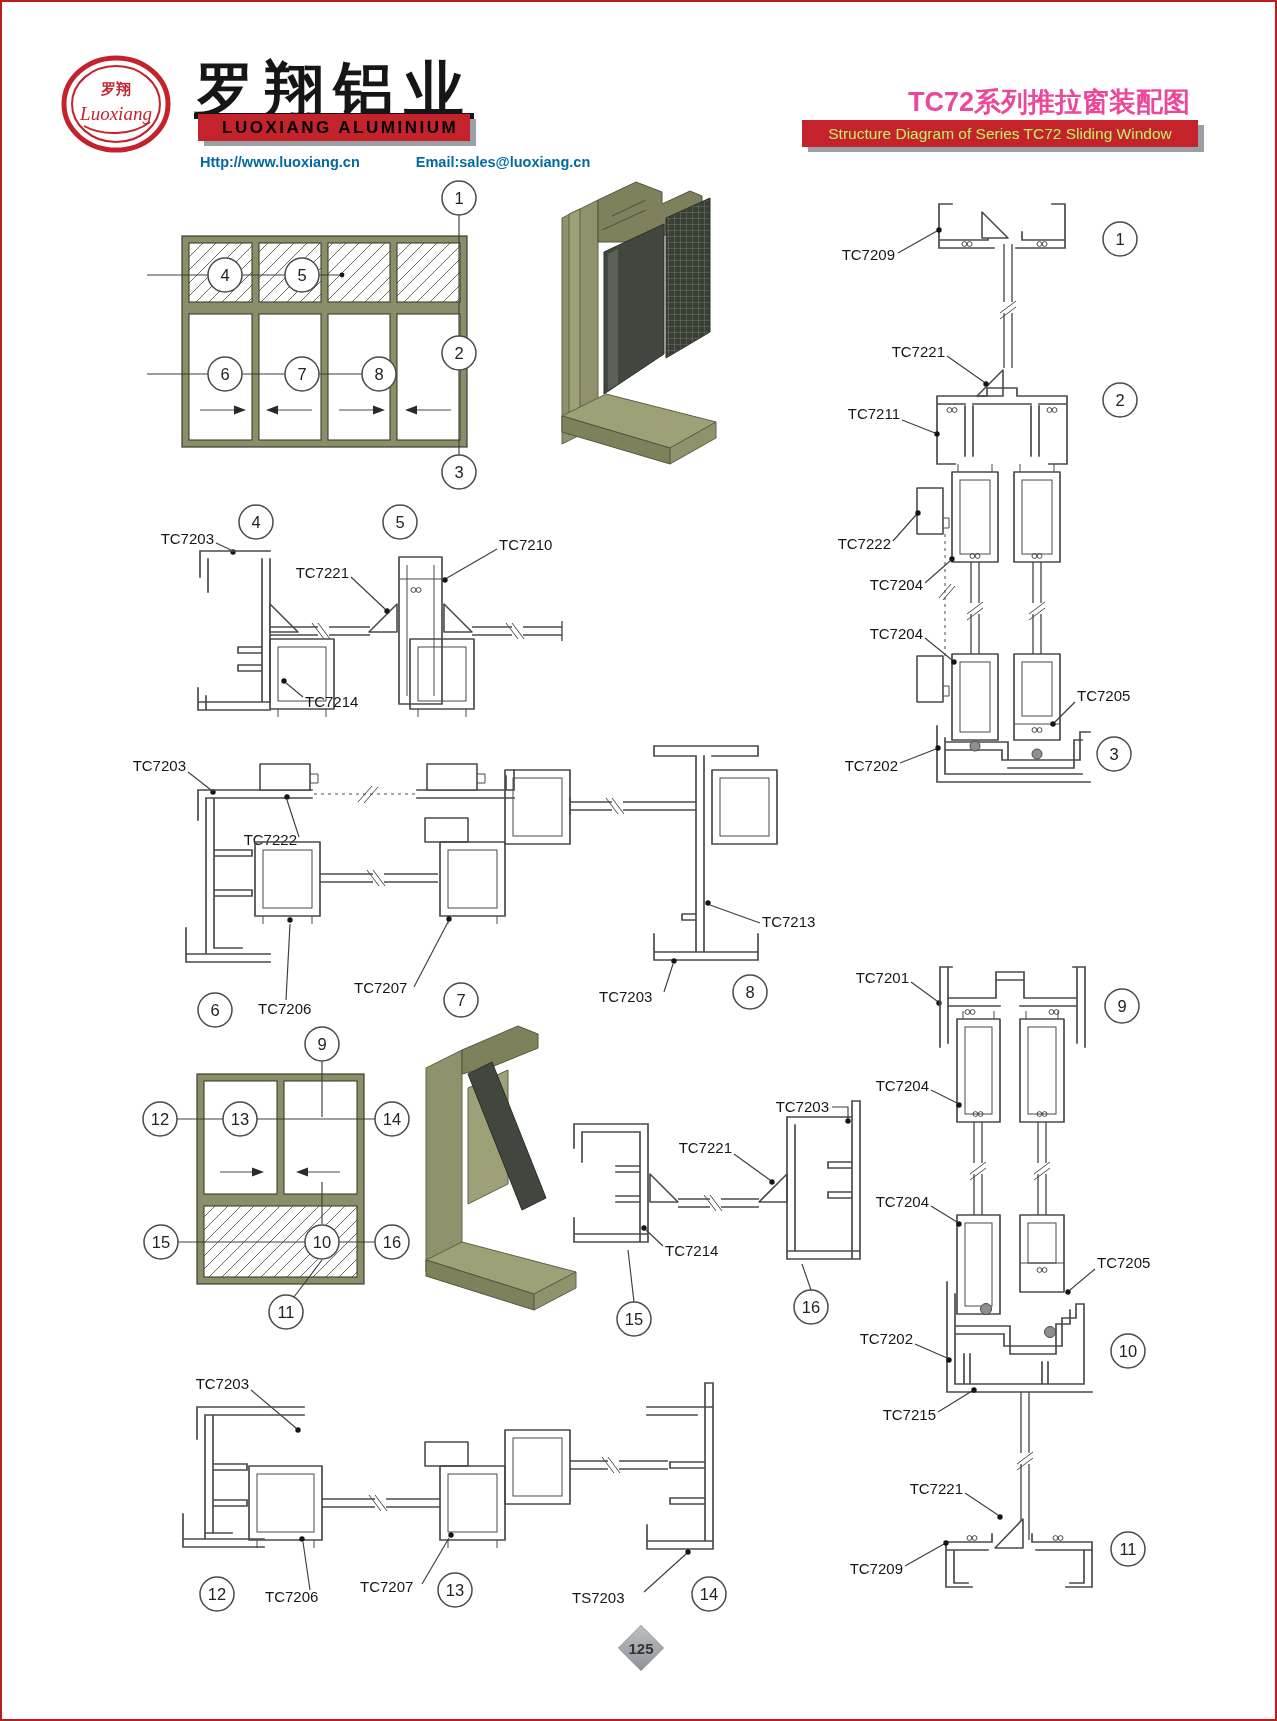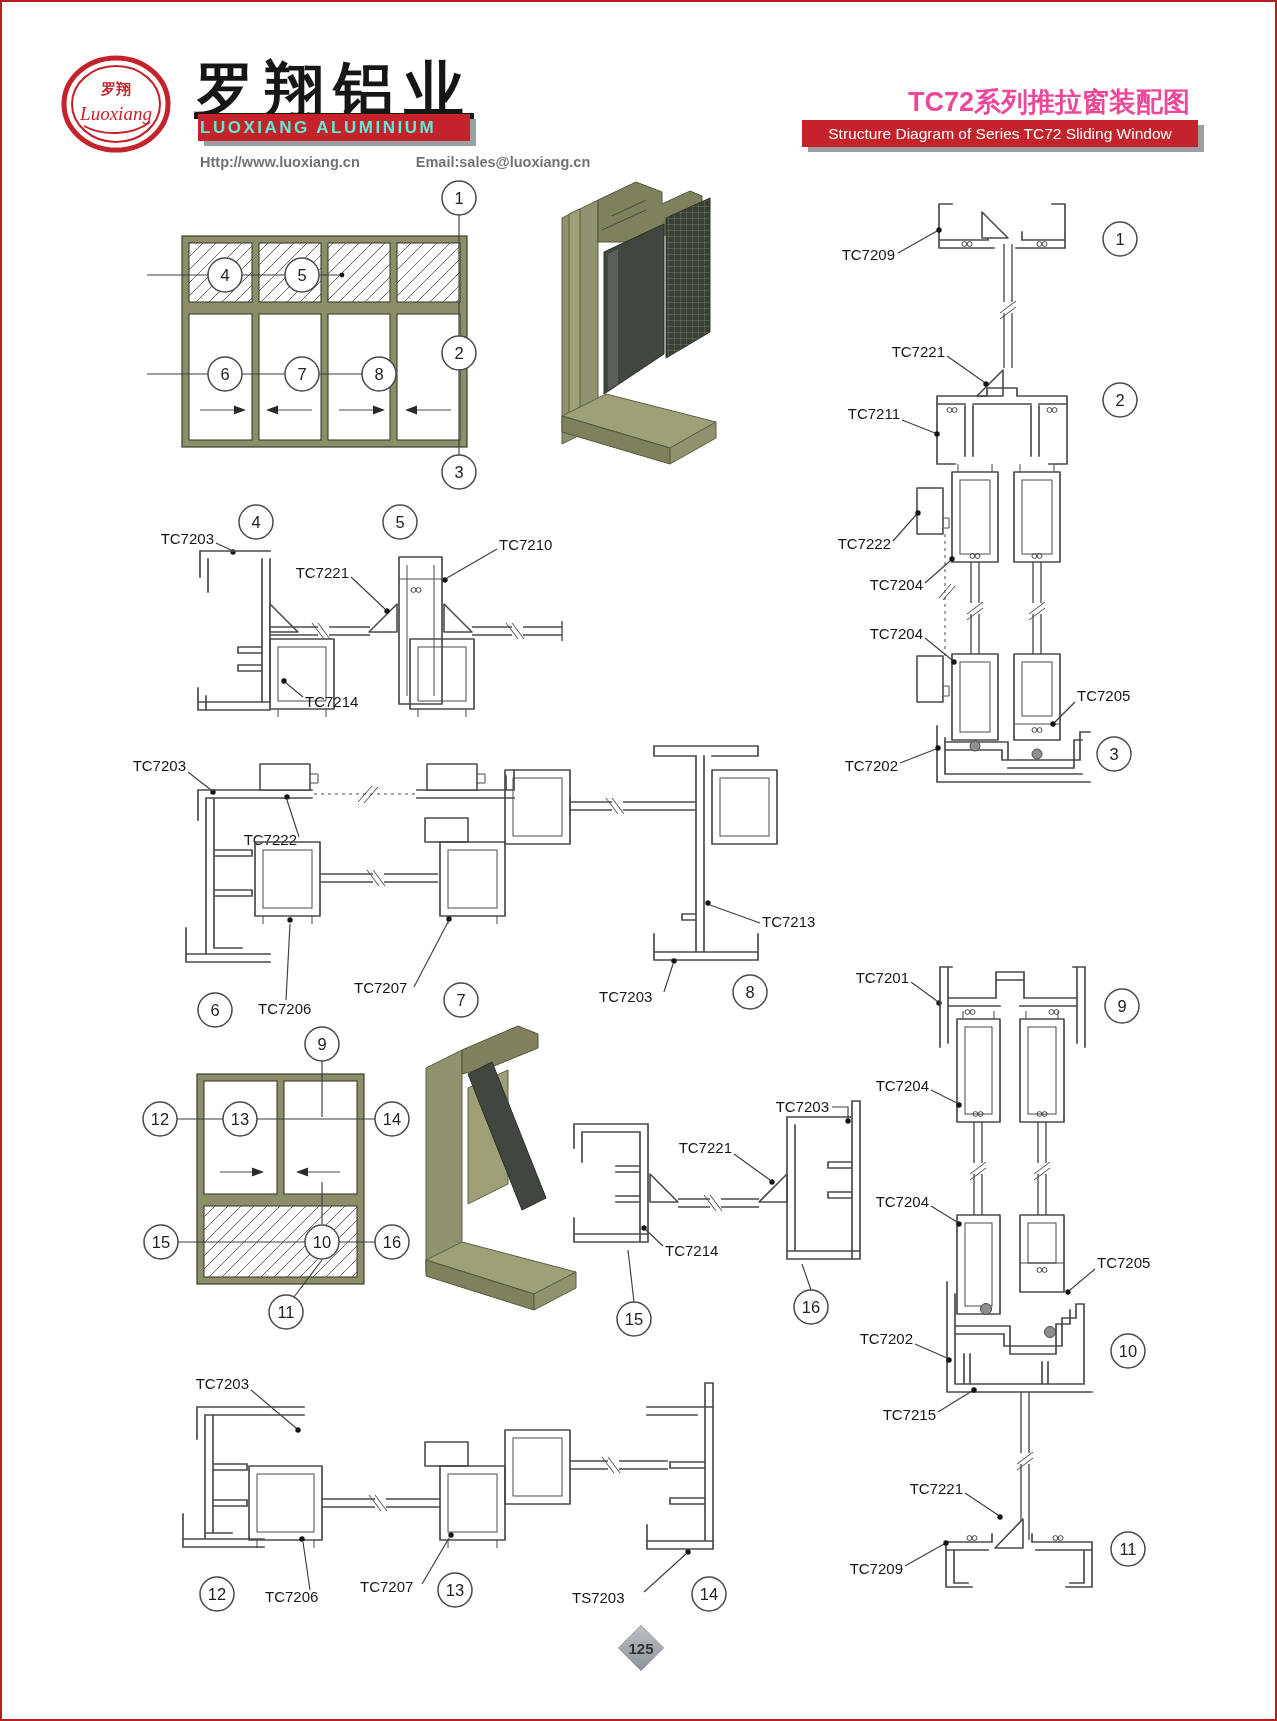--- a/index.html
+++ b/index.html
@@ -1,26 +1,26 @@
 <!DOCTYPE html>
 <html><head>
 <meta charset="utf-8">
 <style>
   html,body{margin:0;padding:0;background:#e8e8e8;font-family:"Liberation Sans",sans-serif;}
   .page{position:relative;width:1277px;height:1721px;background:#fff;border:2px solid #b91c1c;box-sizing:border-box;overflow:hidden;}
   
   .logo{position:absolute;left:56px;top:50px;width:116px;height:104px;}
   .brand-zh{position:absolute;left:192px;top:48px;font-size:60px;font-weight:bold;color:#161616;letter-spacing:10px;white-space:nowrap;text-decoration:underline;}
   .brand-bar{position:absolute;left:196px;top:112px;width:272px;height:27px;background:#C5232B;box-shadow:6px 5px 0 #9ba0a4;}
-  .brand-bar span{display:block;color:#5eead4;font-weight:bold;font-size:17px;letter-spacing:2.5px;line-height:27px;padding-left:2px;white-space:nowrap;}
-  .contact{position:absolute;left:198px;top:152px;font-size:14.5px;font-weight:600;color:#737373;white-space:nowrap;}
+  .brand-bar span{display:block;color:#000000;font-weight:bold;font-size:17px;letter-spacing:2.5px;line-height:27px;padding-left:24px;white-space:nowrap;}
+  .contact{position:absolute;left:198px;top:152px;font-size:14.5px;font-weight:600;color:#0369a1;white-space:nowrap;}
   .contact span{margin-right:56px;}
   .title-zh{position:absolute;right:85px;top:82px;font-size:27px;font-weight:bold;color:#ec4899;white-space:nowrap;}
   .title-bar{position:absolute;left:800px;top:118px;width:396px;height:27px;background:#C5232B;box-shadow:6px 5px 0 #9b9fa3;text-align:center;}
-  .title-bar span{color:#ffffff;font-size:15.5px;line-height:27px;white-space:nowrap;}
+  .title-bar span{color:#bef264;font-size:15.5px;line-height:27px;white-space:nowrap;}
   
   .art{position:absolute;left:0;top:0;width:1277px;height:1721px;}
   .ln{stroke:#4b4b4b;stroke-width:1.7;fill:none;stroke-linejoin:round;stroke-linecap:square}
   .tn{stroke:#4b4b4b;stroke-width:1;fill:none}
   .ld{stroke:#3e3e3e;stroke-width:1.15;fill:none}
   .dt{fill:#151515}
   .gl{stroke:#4b4b4b;stroke-width:1.35;fill:none}
   .pf{fill:#fff;stroke:#4b4b4b;stroke-width:1.6;stroke-linejoin:round}
   .lbl{font-size:15px;fill:#161616}
   .cn{font-size:16.5px;fill:#222;text-anchor:middle}

